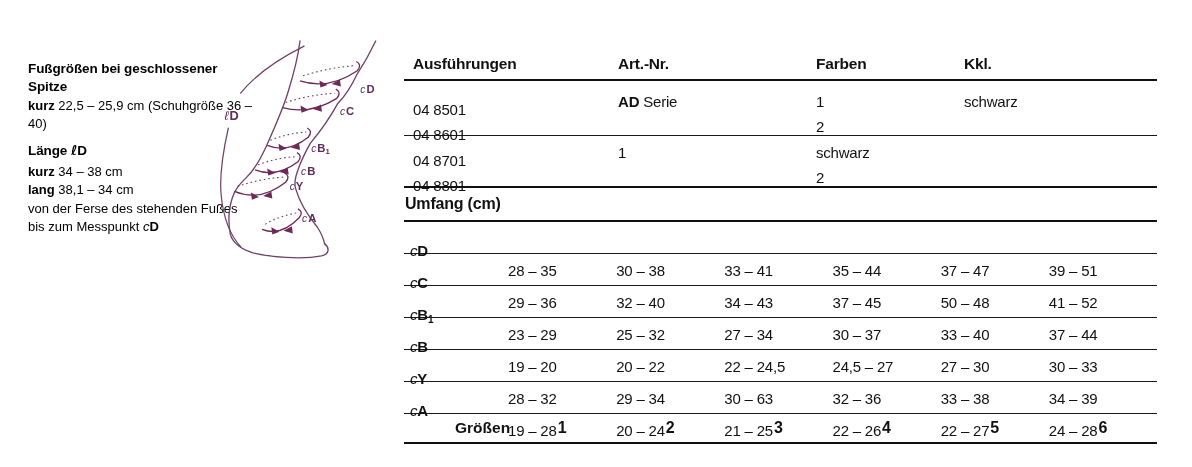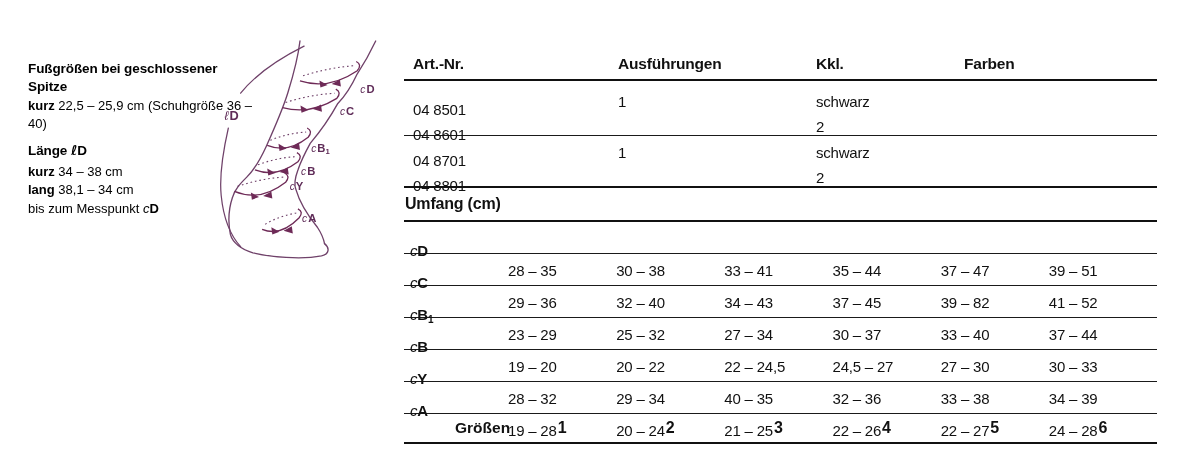--- a/index.html
+++ b/index.html
@@ -57,20 +57,21 @@
       <span class="script-l">ℓ</span><b>D</b>
     </div>
     <div>
       <b>kurz</b>
       <span>34 – 38 cm</span>
     </div>
     <div>
       <b>lang</b>
       <span>38,1 – 34 cm</span>
     </div>
+    <div>von der Ferse des stehenden Fußes</div>
     <div>
       <span>bis zum Messpunkt</span>
       <span class="it-c">c</span><b>D</b>
     </div>
   </div>
 
   <svg id="diagram" width="176" height="220" viewBox="0 0 170 215">
     <g fill="none" stroke="#6f4169" stroke-width="1.3" stroke-linecap="round">
 
       <path d="M158,1 C150,18 144,27 140,33 C133,48 127,56 121,62 C110,82 100,94 94,101
@@ -113,30 +114,31 @@
         <path d="M47,185 Q65,192.5 83,174 q5,-6 -1,-9" fill="none" stroke="#6e2a57" stroke-width="1.3"></path>
         <polygon points="64,187.5 56,183 57,190" fill="#6e2a57"></polygon>
         <polygon points="68,186.5 76,182 77,189" fill="#6e2a57"></polygon>
         <text x="86" y="178" font-size="11" fill="#5f2c58"><tspan font-style="italic" font-size="10">c</tspan><tspan font-weight="bold" dx="1">A</tspan></text>
       </g>
     <text x="10" y="78" font-size="12.5" fill="#5f2c58"><tspan font-style="italic">ℓ</tspan><tspan font-weight="bold" dx="1">D</tspan></text>
   </svg>
 
   <div id="spec-table">
     <div class="art-grid" id="art-header">
+      <div class="cell">Ausführungen</div>
       <div class="cell">Art.-Nr.</div>
-      <div class="cell">Ausführungen</div>
+      <div class="cell">Farben</div>
       <div class="cell">Kkl.</div>
-      <div class="cell">Farben</div>
     </div>
     <div class="rule thick"></div>
 
     <div id="art-rows">
         <div class="art-grid art-row">
           <div class="cell">04 8501</div>
+          <div class="cell"><b>AD</b> Serie</div>
           <div class="cell">1</div>
           <div class="cell">schwarz</div>
         </div>
         <div class="art-grid art-row">
           <div class="cell">04 8601</div>
           <div class="cell"><b></b></div>
           <div class="cell">2</div>
           <div class="cell"></div>
         </div>
         <div class="rule thin"></div>
@@ -167,21 +169,21 @@
           <div class="val">37 – 47</div>
           <div class="val">39 – 51</div>
         </div>
         <div class="rule thin"></div>
         <div class="umf-grid umf-row">
           <div class="lbl"><span class="it-c">c</span><span class="b">C</span></div>
           <div class="val">29 – 36</div>
           <div class="val">32 – 40</div>
           <div class="val">34 – 43</div>
           <div class="val">37 – 45</div>
-          <div class="val">39 – 82</div>
+          <div class="val">50 – 48</div>
           <div class="val">41 – 52</div>
         </div>
         <div class="rule thin"></div>
         <div class="umf-grid umf-row">
           <div class="lbl"><span class="it-c">c</span><span class="b">B</span><sub>1</sub></div>
           <div class="val">23 – 29</div>
           <div class="val">25 – 32</div>
           <div class="val">27 – 34</div>
           <div class="val">30 – 37</div>
           <div class="val">33 – 40</div>
@@ -195,21 +197,21 @@
           <div class="val">22 – 24,5</div>
           <div class="val">24,5 – 27</div>
           <div class="val">27 – 30</div>
           <div class="val">30 – 33</div>
         </div>
         <div class="rule thin"></div>
         <div class="umf-grid umf-row">
           <div class="lbl"><span class="it-c">c</span><span class="b">Y</span></div>
           <div class="val">28 – 32</div>
           <div class="val">29 – 34</div>
-          <div class="val">40 – 35</div>
+          <div class="val">30 – 63</div>
           <div class="val">32 – 36</div>
           <div class="val">33 – 38</div>
           <div class="val">34 – 39</div>
         </div>
         <div class="rule thin"></div>
         <div class="umf-grid umf-row">
           <div class="lbl"><span class="it-c">c</span><span class="b">A</span></div>
           <div class="val">19 – 28</div>
           <div class="val">20 – 24</div>
           <div class="val">21 – 25</div>

